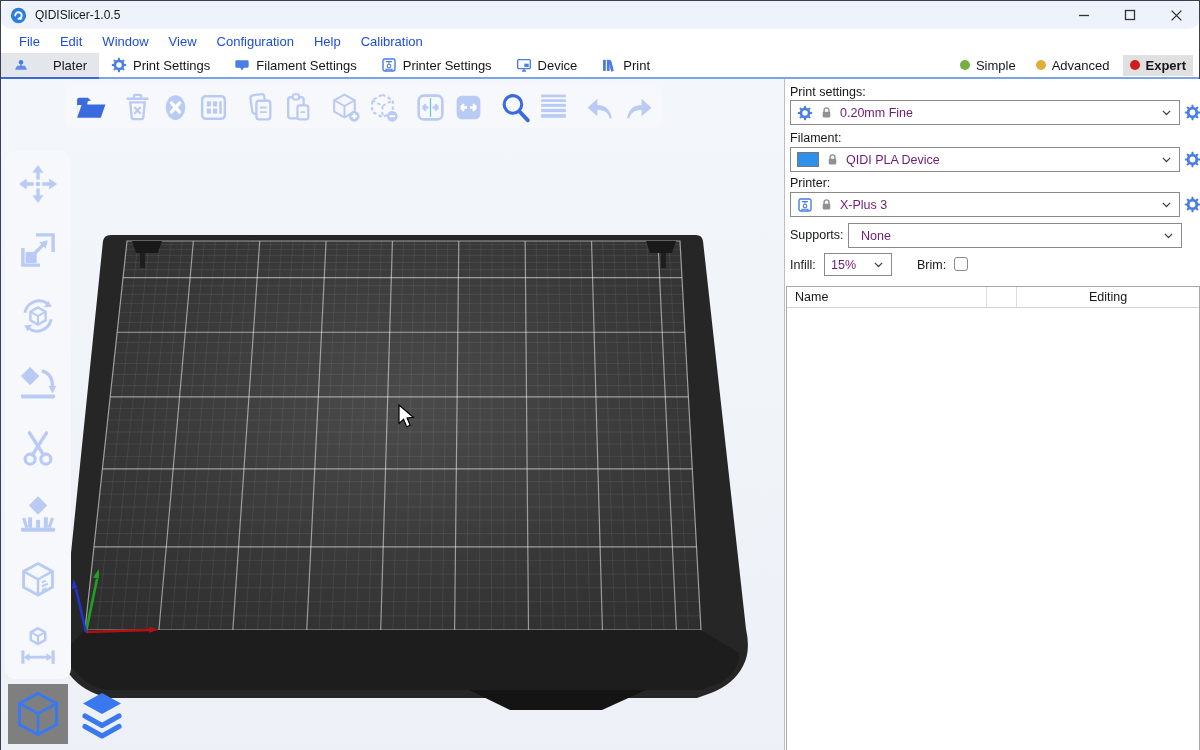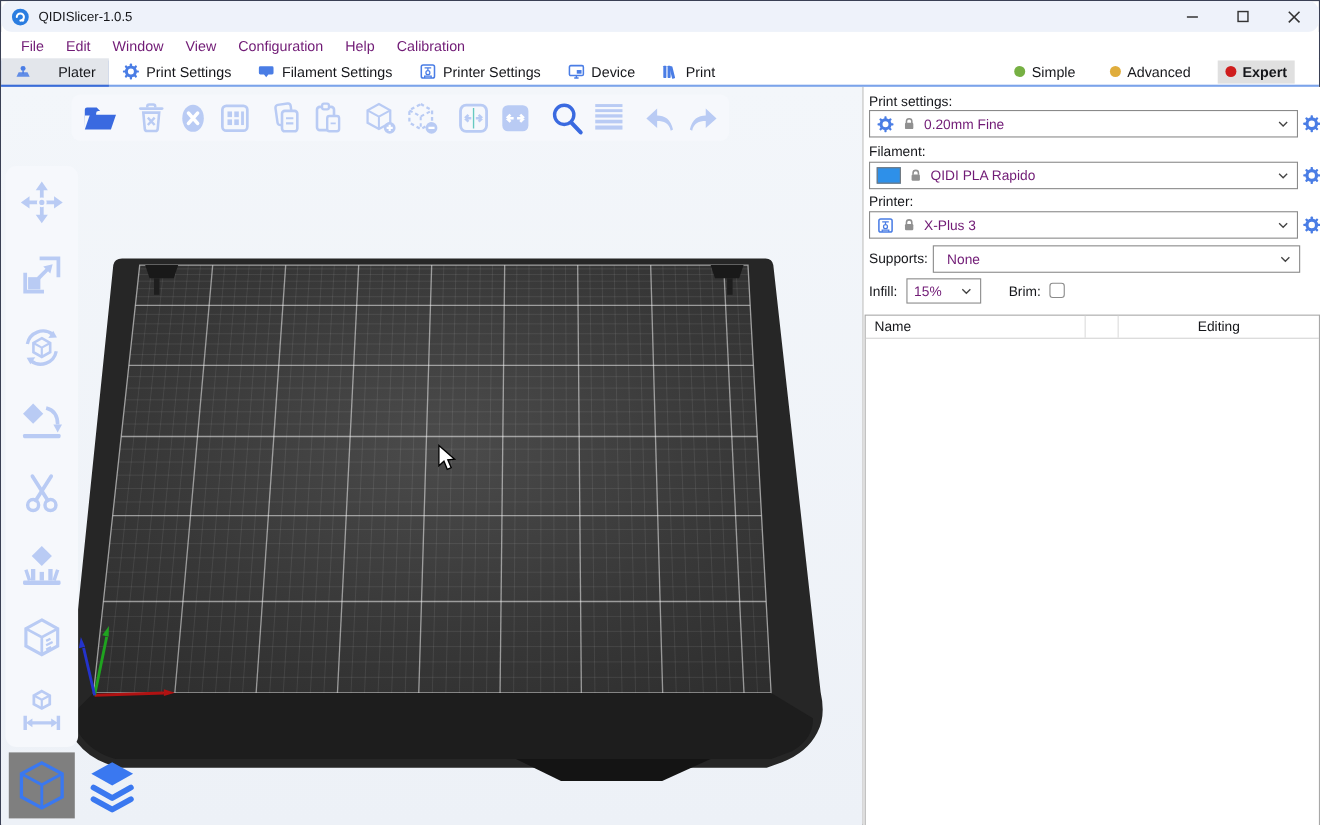--- a/index.html
+++ b/index.html
@@ -10,28 +10,28 @@
   
   .titlebar { position:absolute; left:0; top:0; width:100%; height:28px; background:#eef2fa; display:flex; align-items:center;border-radius:10px; }
   .app-logo { width:17px; height:17px; margin-left:9px; }
   .title-text { font-size:12px; color:#15161a; margin-left:8px; }
   .win-controls { margin-left:auto; display:flex; height:100%; }
   .win-btn { width:46px; height:100%; display:flex; align-items:center; justify-content:center; color:#333; }
   .win-btn svg { display:block; }
 
   
   .menubar { position:absolute; left:0; top:28px; width:100%; height:24px; background:#fff; display:flex; align-items:center; padding-left:8px; }
-  .menu-item { font-size:13px; color:#701a75; padding:0 10px; height:100%; display:flex; align-items:center; cursor:default; }
+  .menu-item { font-size:13px; color:#1d4ed8; padding:0 10px; height:100%; display:flex; align-items:center; cursor:default; }
 
   
   .tabbar { position:absolute; left:0; top:52px; width:100%; height:26px; background:#fff; display:flex; align-items:stretch; border-bottom:2px solid #7ba3ea; }
   .tab { display:flex; align-items:center; gap:6px; padding:0 12px; font-size:13px; color:#15161a; }
   .tab.active { background:#e3e6eb; box-shadow:0 2px 0 #3a6cd8;gap:24px; }
   .tab .ticon { width:16px; height:16px; color:#4a7de5; }
-  .modes { margin-left:auto; display:flex; align-items:center; gap:17px; padding-right:22px; }
+  .modes { margin-left:auto; display:flex; align-items:center; gap:6px; padding-right:6px; }
   .mode { display:flex; align-items:center; gap:6px; font-size:13px; color:#15161a; padding:3px 7px; }
   .mode .dot { width:10px; height:10px; border-radius:50%; }
   .dot-simple { background:#76b043; }
   .dot-advanced { background:#e0ad3c; }
   .dot-expert { background:#cf1d1d; }
   .mode.active { background:#e0e0e0; font-weight:bold; }
 
   
   .main { position:absolute; left:0; top:78px; width:1200px; height:671px; }
   .viewport { position:absolute; left:0; top:0; width:783px; height:671px; background:linear-gradient(180deg,#f3f6fa,#edf1f7); overflow:hidden; }
@@ -631,21 +631,21 @@
       <div class="gear-btn" style="left:399px; top:25px"><svg>
             <use href="#sym-gear"></use>
           </svg></div>
 
       <span class="sb-label" style="top:52px">Filament:</span>
       <div class="combo" style="left:5px; top:68px; width:390px">
         <span class="swatch"></span>
         <svg class="ico13">
             <use href="#sym-lock"></use>
           </svg>
-        <span class="val">QIDI PLA Rapido</span>
+        <span class="val">QIDI PLA Device</span>
         <svg class="chev">
             <use href="#sym-chev"></use>
           </svg>
       </div>
       <div class="gear-btn" style="left:399px; top:72px"><svg>
             <use href="#sym-gear"></use>
           </svg></div>
 
       <span class="sb-label" style="top:97px">Printer:</span>
       <div class="combo" style="left:5px; top:113px; width:390px">

